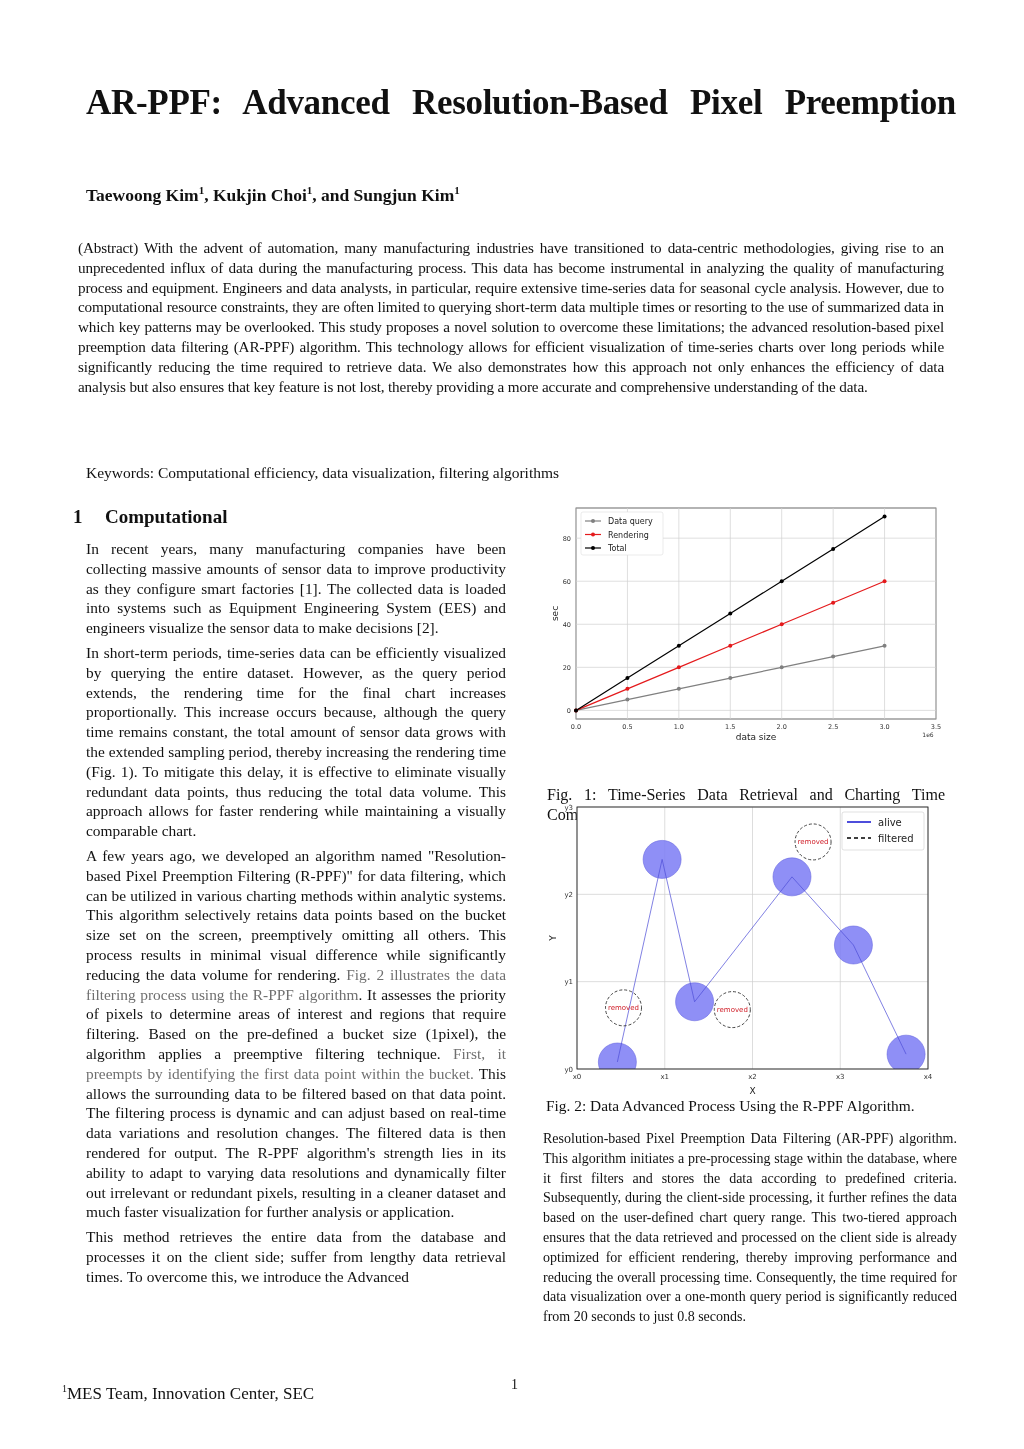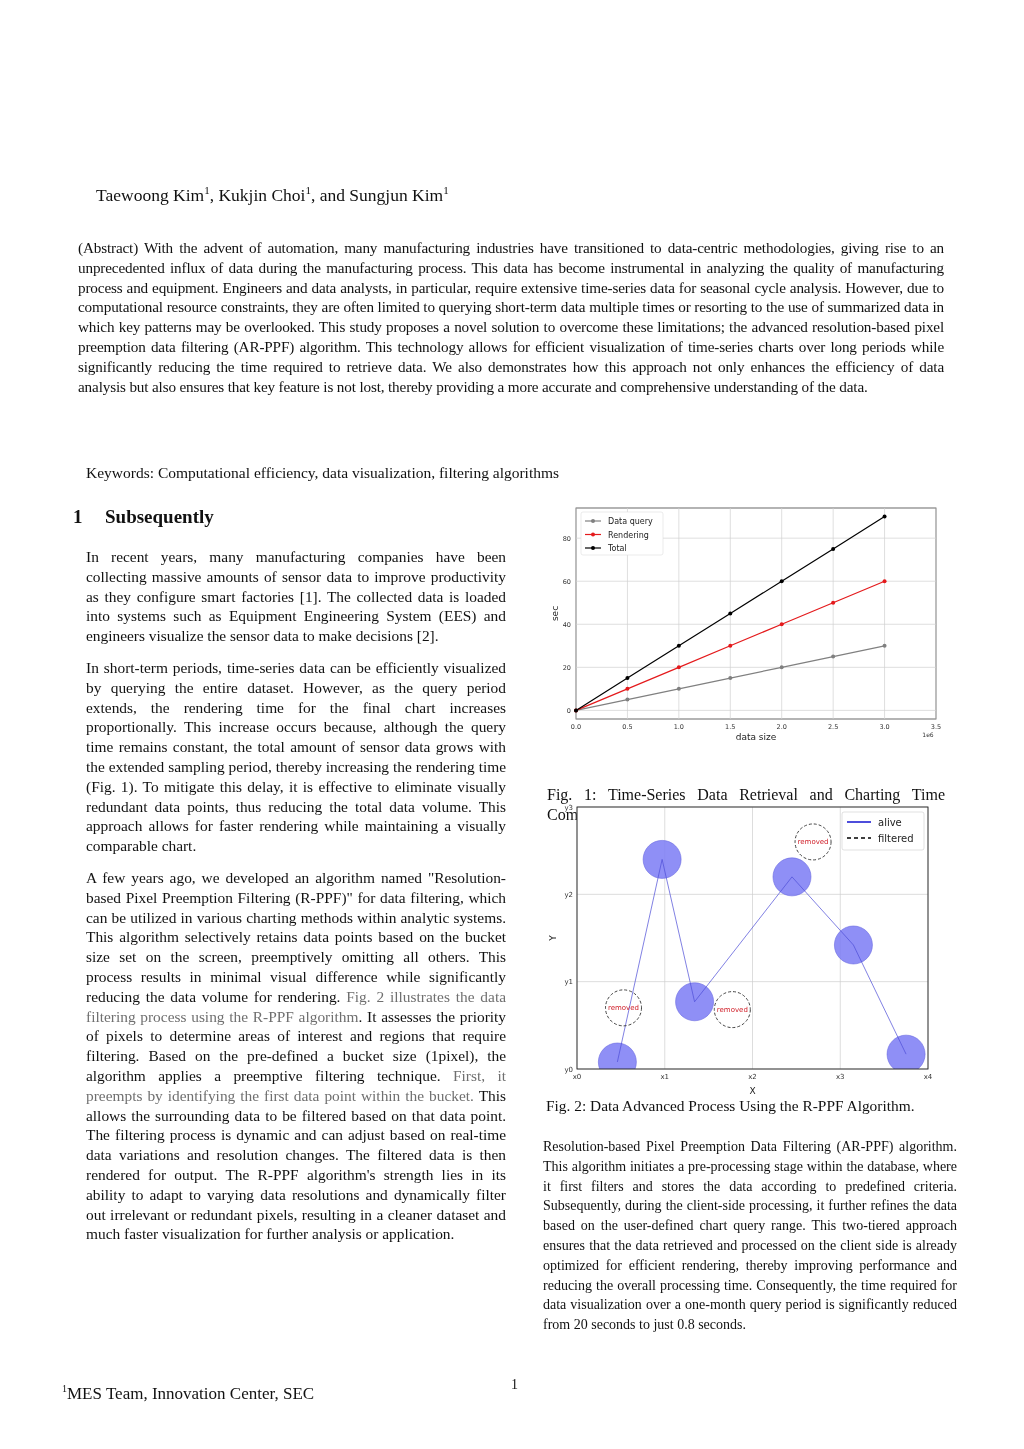--- a/index.html
+++ b/index.html
@@ -1,58 +1,60 @@
 <!DOCTYPE html>
 <html><head>
 <meta charset="utf-8">
 <style>
   html, body { margin:0; padding:0; background:#ffffff; }
   body { width:1024px; height:1449px; position:relative; overflow:hidden; font-family:"Liberation Serif", "DejaVu Serif", serif; color:#111; }
   .abs { position:absolute; }
   .title { left:86px; top:82px; width:870px; font-size:35px; font-weight:bold; line-height:41px; letter-spacing:-0.3px; text-align:justify; text-align-last:left; }
   .title .l1 { display:block; text-align:justify; text-align-last:justify; }
-  .authors { left:96px; top:184px; font-size:17.5px; font-weight:normal; }
+  .authors { left:86px; top:184px; font-size:17.5px; font-weight:bold; }
   .authors sup { font-size:11px; }
   .abstract { left:78px; top:238px; width:866px; font-size:15.2px; font-weight:normal; line-height:19.8px; text-align:justify; letter-spacing:-0.15px; }
   .keywords { left:86px; top:464px; font-size:15.5px; }
   .sec-head { left:73px; top:506px; font-size:19px; font-weight:bold; }
   .sec-head .num { display:inline-block; width:32px; }
   .col-left { left:86px; top:535px; width:420px; font-size:15.4px; line-height:19.8px; text-align:justify; }
-  .col-left p, .col-right p { margin:12px 0 5px 0; }
+  .col-left p, .col-right p { margin:4px 0 5px 0; }
   .gray { color:#6f6f6f; }
   .col-right { left:543px; top:1125px; width:414px; font-size:14px; line-height:19.8px; text-align:justify; }
   .cap1 { left:547px; top:785px; width:398px; font-size:16px; line-height:19.8px; text-align:justify; }
   .cap2 { left:546px; top:1097px; width:410px; font-size:15.4px; }
   .footnote { left:62px; top:1383px; font-size:17px; }
   .footnote sup { font-size:10px; }
   .pagenum { left:511px; top:1377px; font-size:14px; }
   svg text { font-family:"DejaVu Sans", sans-serif; }
 </style>
 </head>
 <body>
 
 <div class="abs title">
+  <span class="l1">AR-PPF: Advanced Resolution-Based Pixel Preemption</span>
 </div>
 
 <div class="abs authors">
   <span>Taewoong Kim</span><sup>1</sup><span>, </span><span>Kukjin Choi</span><sup>1</sup><span>, and </span><span>Sungjun Kim</span><sup>1</sup>
 </div>
 
 <div class="abs abstract">(Abstract) With the advent of automation, many manufacturing industries have transitioned to data-centric methodologies, giving rise to an unprecedented influx of data during the manufacturing process. This data has become instrumental in analyzing the quality of manufacturing process and equipment. Engineers and data analysts, in particular, require extensive time-series data for seasonal cycle analysis. However, due to computational resource constraints, they are often limited to querying short-term data multiple times or resorting to the use of summarized data in which key patterns may be overlooked. This study proposes a novel solution to overcome these limitations; the advanced resolution-based pixel preemption data filtering (AR-PPF) algorithm. This technology allows for efficient visualization of time-series charts over long periods while significantly reducing the time required to retrieve data. We also demonstrates how this approach not only enhances the efficiency of data analysis but also ensures that key feature is not lost, thereby providing a more accurate and comprehensive understanding of the data.</div>
 
 <div class="abs keywords">Keywords: Computational efficiency, data visualization, filtering algorithms</div>
 
 <div class="abs sec-head">
-  <span class="num">1</span><span>Subsequently</span>
+  <span class="num">1</span><span>Computational</span>
 </div>
 
 <div class="abs col-left">
   <p>In recent years, many manufacturing companies have been collecting massive amounts of sensor data to improve productivity as they configure smart factories [1]. The collected data is loaded into systems such as Equipment Engineering System (EES) and engineers visualize the sensor data to make decisions [2].</p>
   <p>In short-term periods, time-series data can be efficiently visualized by querying the entire dataset. However, as the query period extends, the rendering time for the final chart increases proportionally. This increase occurs because, although the query time remains constant, the total amount of sensor data grows with the extended sampling period, thereby increasing the rendering time (Fig. 1). To mitigate this delay, it is effective to eliminate visually redundant data points, thus reducing the total data volume. This approach allows for faster rendering while maintaining a visually comparable chart.</p>
   <p><span>A few years ago, we developed an algorithm named "Resolution-based Pixel Preemption Filtering (R-PPF)" for data filtering, which can be utilized in various charting methods within analytic systems. This algorithm selectively retains data points based on the bucket size set on the screen, preemptively omitting all others. This process results in minimal visual difference while significantly reducing the data volume for rendering. </span><span class="gray">Fig. 2 illustrates the data filtering process using the R-PPF algorithm</span><span>. It assesses the priority of pixels to determine areas of interest and regions that require filtering. Based on the pre-defined a bucket size (1pixel), the algorithm applies a preemptive filtering technique. </span><span class="gray">First, it preempts by identifying the first data point within the bucket.</span><span> This allows the surrounding data to be filtered based on that data point. The filtering process is dynamic and can adjust based on real-time data variations and resolution changes. The filtered data is then rendered for output. The R-PPF algorithm's strength lies in its ability to adapt to varying data resolutions and dynamically filter out irrelevant or redundant pixels, resulting in a cleaner dataset and much faster visualization for further analysis or application.</span></p>
+  <p>This method retrieves the entire data from the database and processes it on the client side; suffer from lengthy data retrieval times. To overcome this, we introduce the Advanced</p>
 </div>
 
 <svg class="abs" style="left:545px; top:500px;" width="400" height="250" viewBox="545 500 400 250">
   <g id="fig1">
       <rect x="576" y="508" width="360" height="211" fill="#fff" stroke="#444" stroke-width="0.8"></rect>
       <line x1="576" y1="508" x2="576" y2="719" stroke="#d0d0d0" stroke-width="0.7"></line>
       <text x="576" y="729" font-size="6.5" text-anchor="middle" fill="#333">0.0</text>
       <line x1="627.4285714285714" y1="508" x2="627.4285714285714" y2="719" stroke="#d0d0d0" stroke-width="0.7"></line>
       <text x="627.4285714285714" y="729" font-size="6.5" text-anchor="middle" fill="#333">0.5</text>
       <line x1="678.8571428571429" y1="508" x2="678.8571428571429" y2="719" stroke="#d0d0d0" stroke-width="0.7"></line>

